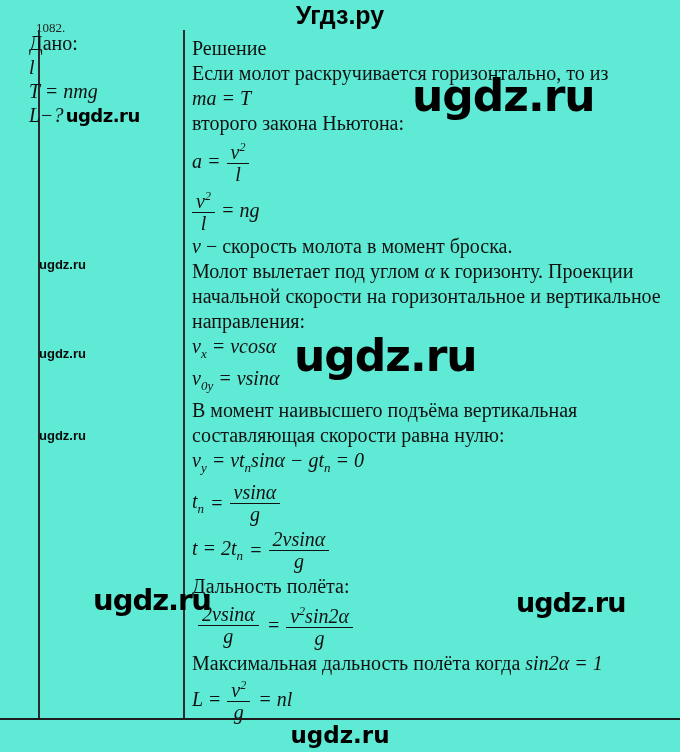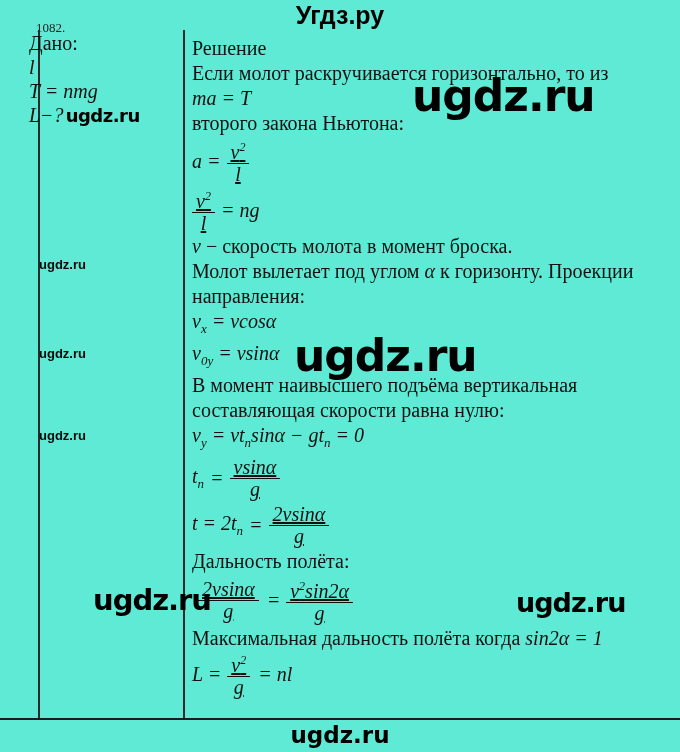--- a/index.html
+++ b/index.html
@@ -34,21 +34,21 @@
   .wm1{top:74px;left:412px;font-size:44px;}
   .wm2{top:334px;left:294px;font-size:44px;}
   .wm3{top:589px;left:516px;font-size:27px;}
   .wm4{top:586px;left:93px;font-size:29px;z-index:7;}
 
   
   .solution{position:absolute;top:36px;left:192px;width:486px;font-size:20px;}
   .tline{line-height:25px;white-space:nowrap;}
   .frow{display:flex;align-items:center;white-space:nowrap;}
   .h50{height:50px;} .h48{height:48px;} .h47{height:47px;} .h52{height:52px;} .h46{height:46px;}
-  .frac{display:inline-block;vertical-align:middle;text-align:center;text-decoration:underline;}
+  .frac{display:inline-block;vertical-align:middle;text-align:center;}
   .frac .num,.frac .den{display:block;line-height:21px;padding:0 4px;font-style:italic;}
   .frac .den{border-top:1.5px solid #111;}
   sub{font-size:13px;font-style:italic;}
   sup{font-size:12px;font-style:italic;}
   .gap-l{margin-left:6px;} .gap-r{margin-right:6px;} .gap-l8{margin-left:8px;}
 </style>
 </head>
 <body>
 
 <div class="page">
@@ -88,20 +88,21 @@
     <div class="frow h48">
       <span class="frac gap-r">
         <span class="num"><span>v</span><sup>2</sup></span>
         <span class="den">l</span>
       </span>
       <span class="m">= ng</span>
     </div>
 
     <div class="tline"><span class="m">v</span> <span>− скорость молота в момент броска.</span></div>
     <div class="tline"><span>Молот вылетает под углом</span> <span class="m">α</span> <span>к горизонту. Проекции</span></div>
+    <div class="tline">начальной скорости на горизонтальное и вертикальное</div>
     <div class="tline">направления:</div>
 
     <div class="tline m"><span>v</span><sub>x</sub> <span>= vcosα</span></div>
     <div class="tline m"><span>v</span><sub>0y</sub> <span>= vsinα</span></div>
 
     <div class="tline">В момент наивысшего подъёма вертикальная</div>
     <div class="tline">составляющая скорости равна нулю:</div>
 
     <div class="tline m"><span>v</span><sub>y</sub> <span>= vt</span><sub>п</sub><span>sinα − gt</span><sub>п</sub> <span>= 0</span></div>
 

